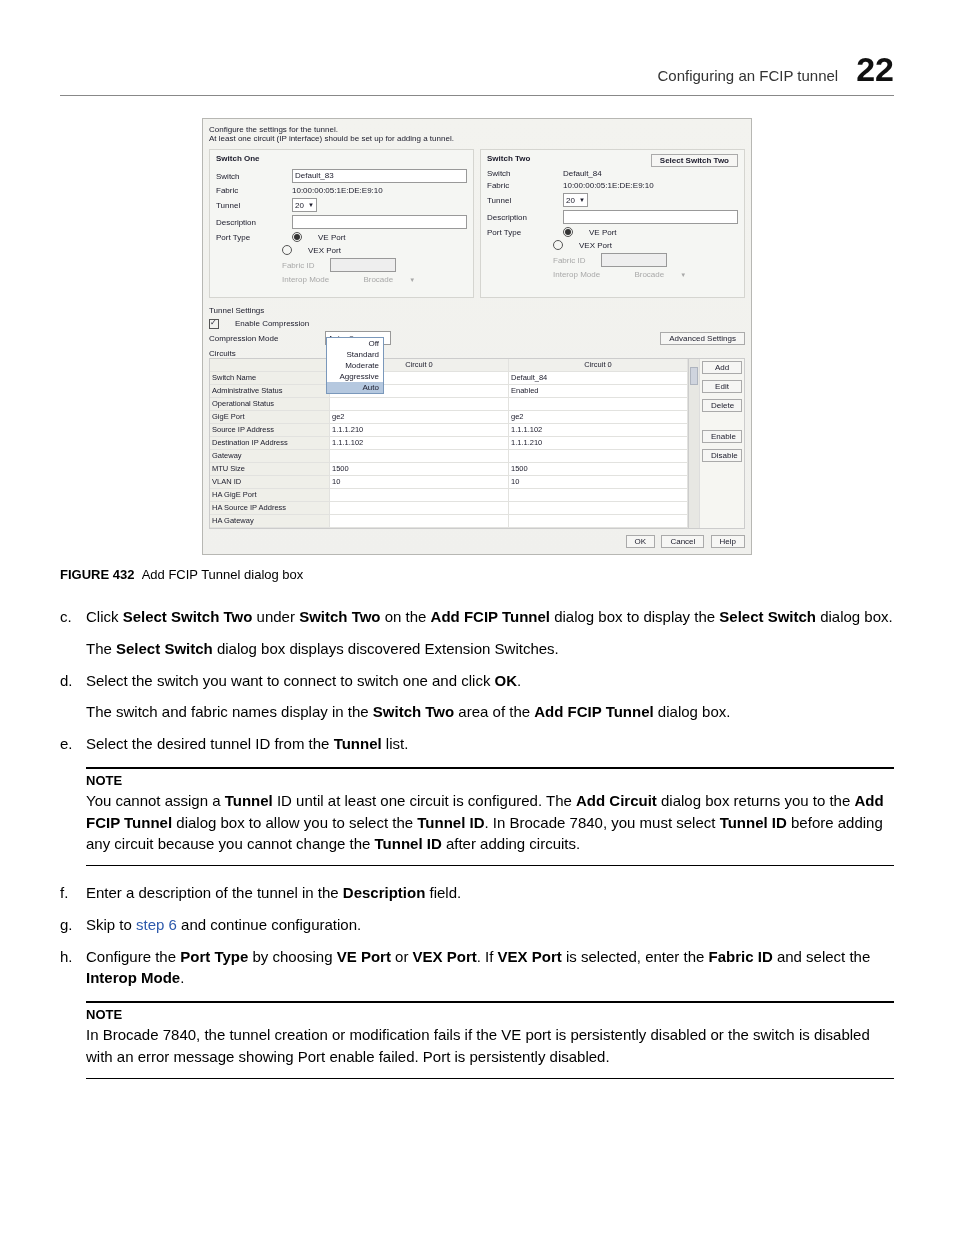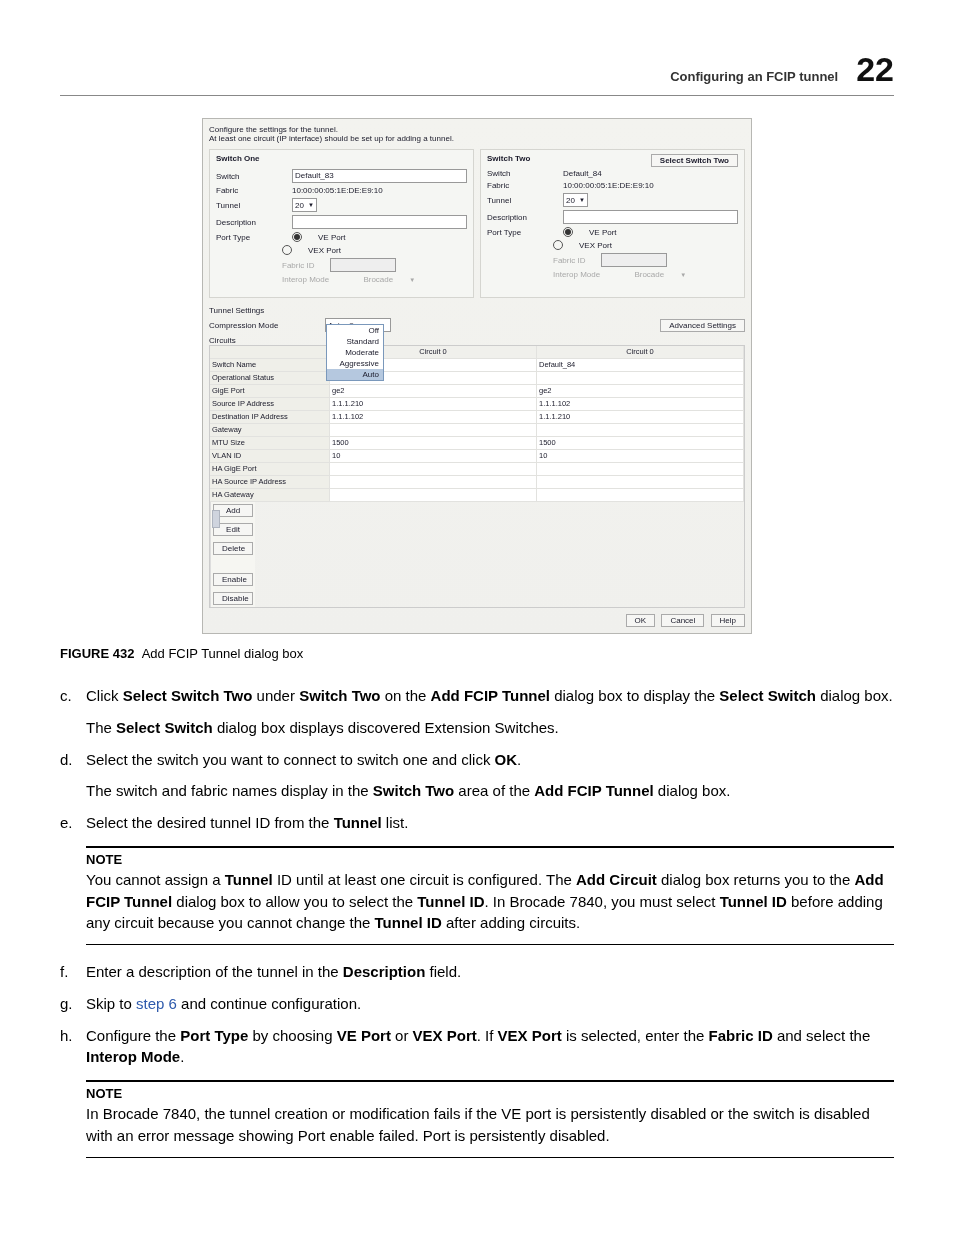--- a/index.html
+++ b/index.html
@@ -1,18 +1,18 @@
 <!DOCTYPE html>
 <html><head>
 <meta charset="utf-8">
 <style>
   html,body{margin:0;padding:0;background:#fff;font-family:Arial,Helvetica,sans-serif;color:#000;}
   .page{width:954px;min-height:1235px;margin:0 auto;position:relative;box-sizing:border-box;padding:50px 60px 60px 60px;}
   .header-row{display:flex;align-items:baseline;justify-content:flex-end;gap:18px;border-bottom:1px solid #888;padding-bottom:6px;margin-bottom:22px;}
-  .header-title{font-size:13px;color:#333;font-weight:bold;}
+  .header-title{font-size:15px;color:#333;}
   .chap-num{font-size:34px;font-weight:bold;color:#111;}
   
   .dialog{width:550px;margin:0 auto 12px auto;font-size:8px;color:#1a1a2a;}
   .dlg-body{background:linear-gradient(#f3f3ef,#f0f0ed);border:1px solid #b7b7b3;padding:6px;}
   .instr{font-size:8px;margin-bottom:6px;}
   .sw-grid{display:flex;gap:6px;}
   .sw-col{flex:1;background:#f5f6f3;border:1px solid #d5d5d0;padding:4px 6px 10px 6px;}
   .sw-title{font-weight:bold;margin-bottom:6px;}
   .frow{display:flex;align-items:center;margin:3px 0;gap:16px;}
   .flab{width:60px;}
@@ -24,21 +24,21 @@
   .radio.sel::after{content:"";position:absolute;inset:1px;border-radius:50%;background:#333;}
   .pt-indent{padding-left:66px;}
   .faded{color:#a9a9a9;}
   .dbtn{display:inline-block;border:1px solid #aaa;background:#f6f6f4;padding:1px 8px;font-size:8px;}
   .dbtn-r{float:right;}
   .sect{margin-top:8px;}
   .chk{width:8px;height:8px;border:1px solid #555;display:inline-block;position:relative;top:1px;}
   .chk.sel::after{content:"✓";position:absolute;top:-2px;left:0;font-size:8px;}
   
   .circ{margin-top:4px;}
-  .ctab{border:1px solid #ccc;font-size:7.5px;display:flex;flex-direction:column;}
+  .ctab{border:1px solid #ccc;font-size:7.5px;display:flex;}
   .ctab-main{flex:1;overflow:hidden;}
   .ctab-side{width:40px;padding:2px;display:flex;flex-direction:column;gap:6px;border-left:1px solid #ddd;background:#f6f6f2;align-items:stretch;}
   .ctab-side .dbtn{text-align:center;}
   .crow{display:flex;}
   .ccell{border-right:1px solid #e2e2df;border-bottom:1px solid #e2e2df;padding:1px 2px;background:#fff;min-height:10px;}
   .ccell.h{background:#f0f0ec;text-align:center;}
   .clabcell{width:115px;border-right:1px solid #e2e2df;border-bottom:1px solid #e2e2df;padding:1px 2px;background:#efefe9;}
   .cval{flex:1;}
   .dropdown{position:relative;text-align:right;}
   .dropdown-list{position:absolute;top:5px;left:0;border:1px solid #7a98bb;background:#fff;z-index:3;width:56px;}
@@ -154,20 +154,24 @@
               <span>Fabric ID</span> 
               <span class="finput" style="flex:0 0 60px;background:#eee;"></span>
             </div>
           <div class="frow pt-indent faded"><span>Interop Mode</span>&nbsp;<span>Brocade</span> <span class="tri">▼</span></div>
         </div>
       </div>
 
       <div class="sect">
         <div>Tunnel Settings</div>
         <div class="frow">
+            <span class="chk sel"></span> 
+            <span>Enable Compression</span>
+          </div>
+        <div class="frow">
           <span style="width:100px;">Compression Mode</span>
           <span class="fsel dropdown" style="width:60px;">
             <span>Auto</span>
               <span class="tri">▼</span>
             <div class="dropdown-list">
               <div>Off</div>
               <div>Standard</div>
               <div>Moderate</div>
               <div>Aggressive</div>
               <div class="sel">Auto</div>
@@ -187,20 +191,25 @@
               <div class="ccell h cval">Circuit 0</div>
               <div class="ccell h cval">Circuit 0</div>
             </div>
             <div id="crows">
                 <div class="crow">
                   <div class="clabcell">Switch Name</div>
                   <div class="ccell cval">Default_83</div>
                   <div class="ccell cval">Default_84</div>
                 </div>
                 <div class="crow">
+                  <div class="clabcell">Administrative Status</div>
+                  <div class="ccell cval">Enabled</div>
+                  <div class="ccell cval">Enabled</div>
+                </div>
+                <div class="crow">
                   <div class="clabcell">Operational Status</div>
                   <div class="ccell cval"></div>
                   <div class="ccell cval"></div>
                 </div>
                 <div class="crow">
                   <div class="clabcell">GigE Port</div>
                   <div class="ccell cval">ge2</div>
                   <div class="ccell cval">ge2</div>
                 </div>
                 <div class="crow">

